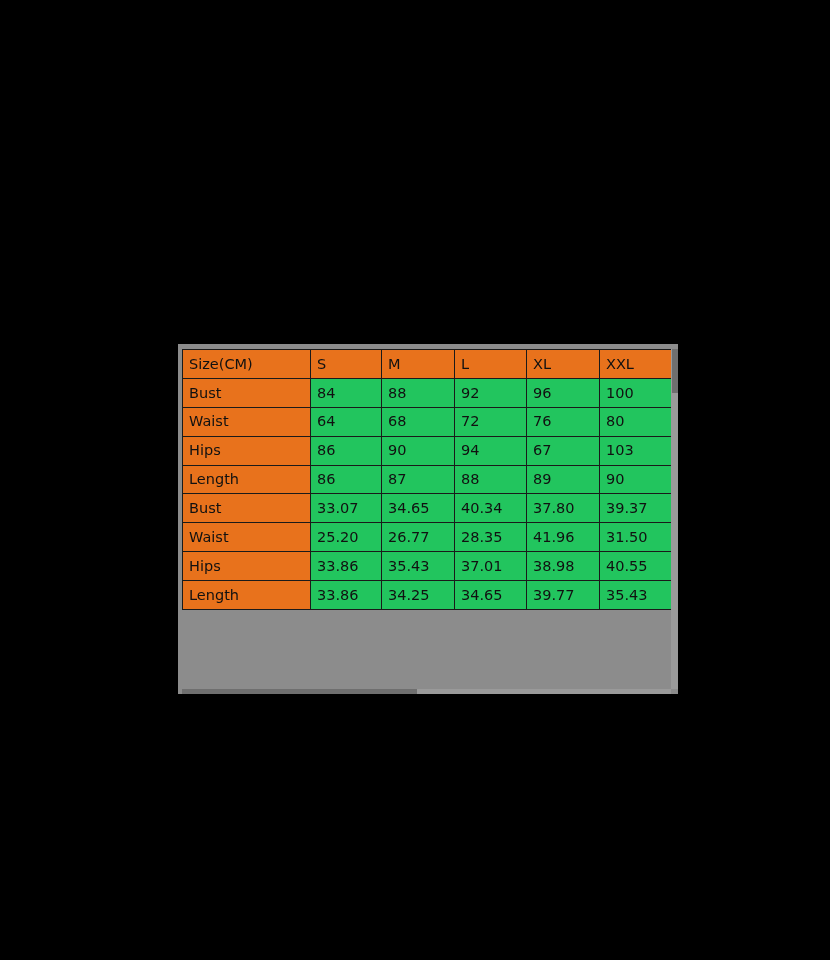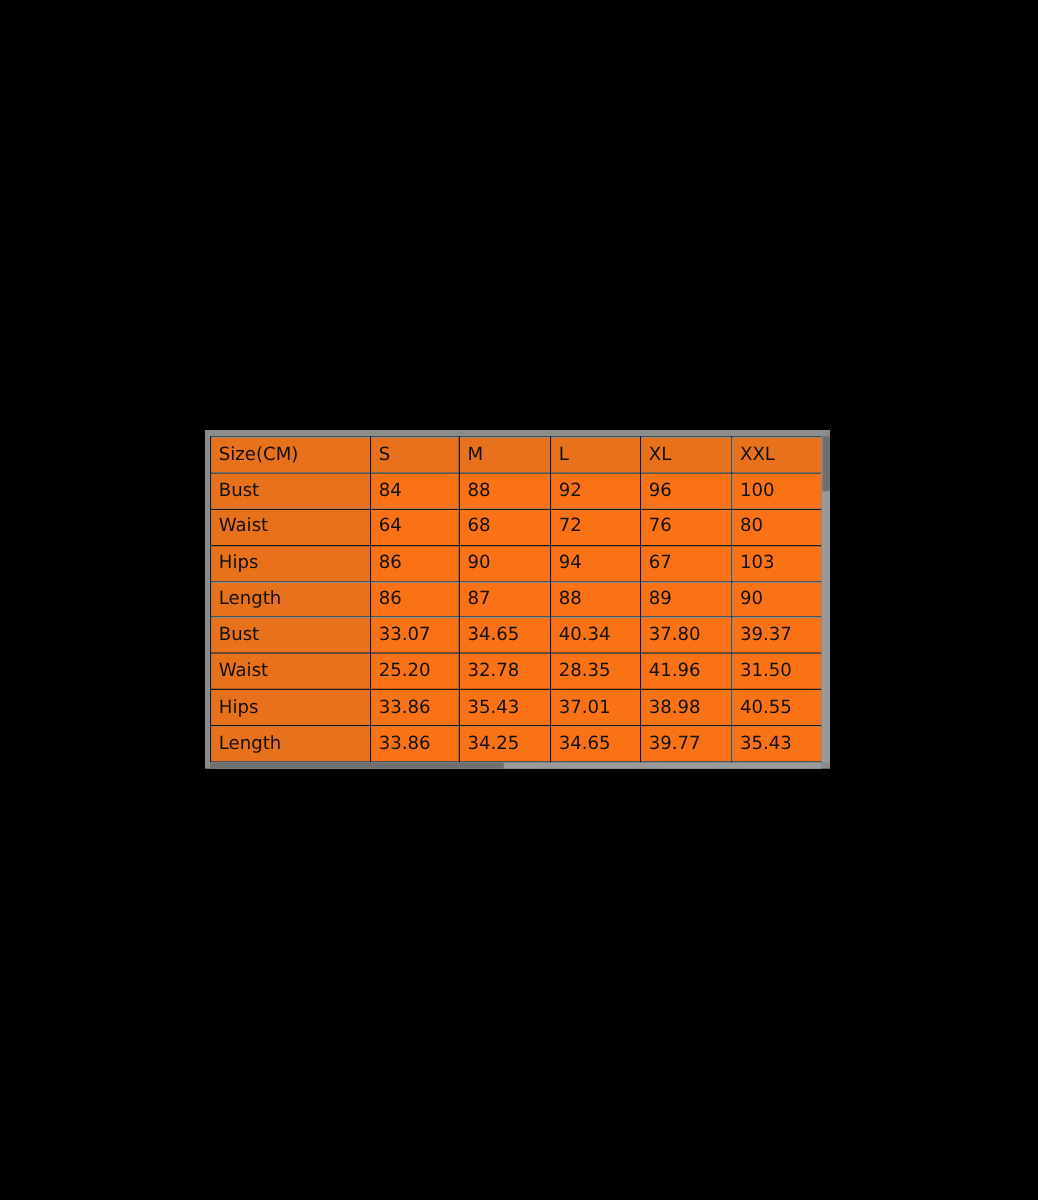--- a/index.html
+++ b/index.html
@@ -11,24 +11,24 @@
     width: 830px;
     height: 960px;
     position: relative;
     overflow: hidden;
     font-family: "DejaVu Sans", sans-serif;
   }
 
   
   #size-chart-frame {
     position: absolute;
-    left: 164px;
+    left: 178px;
     top: 344px;
     width: 500px;
-    height: 271px;
+    height: 350px;
     background: #8c8c8c;
     box-sizing: border-box;
     padding: 5px 7px 5px 4px;
   }
 
   
   #vertical-scrollbar {
     position: absolute;
     right: 0px;
     top: 5px;
@@ -72,21 +72,21 @@
   table#size-chart td {
     border: 1px solid #1a1a1a;
     padding: 0 6px;
     font-size: 14.5px;
     line-height: 1;
     color: #111111;
     height: 26.1px;
     vertical-align: middle;
     white-space: nowrap;
     overflow: hidden;
-    background: #f97316;
+    background: #22c55e;
   }
   
   table#size-chart col.c-label { width: 128px; }
   table#size-chart col.c-s     { width: 71px; }
   table#size-chart col.c-m     { width: 73px; }
   table#size-chart col.c-l     { width: 72px; }
   table#size-chart col.c-xl    { width: 73px; }
   table#size-chart col.c-xxl   { width: 72px; }
 
   
@@ -162,21 +162,21 @@
         <td class="rowlabel">Bust</td>
         <td>33.07</td>
         <td>34.65</td>
         <td>40.34</td>
         <td>37.80</td>
         <td>39.37</td>
       </tr>
       <tr>
         <td class="rowlabel">Waist</td>
         <td>25.20</td>
-        <td>32.78</td>
+        <td>26.77</td>
         <td>28.35</td>
         <td>41.96</td>
         <td>31.50</td>
       </tr>
       <tr>
         <td class="rowlabel">Hips</td>
         <td>33.86</td>
         <td>35.43</td>
         <td>37.01</td>
         <td>38.98</td>

